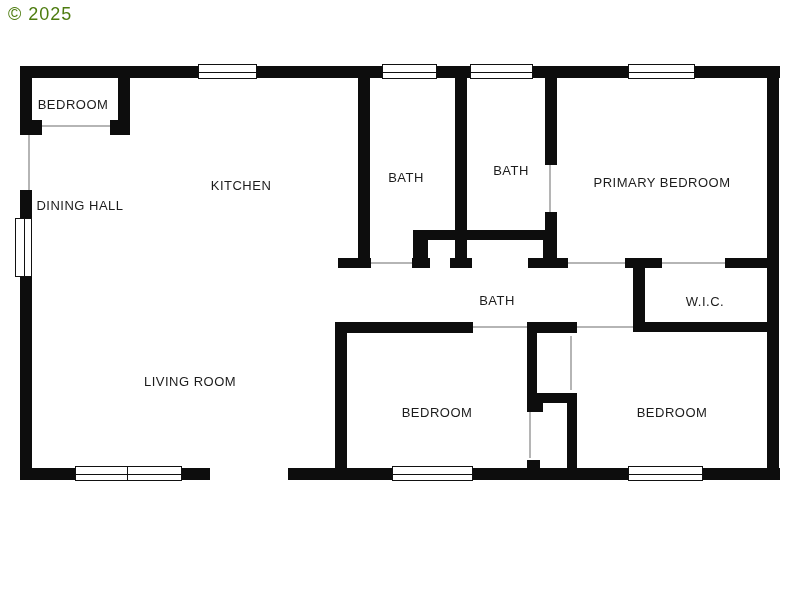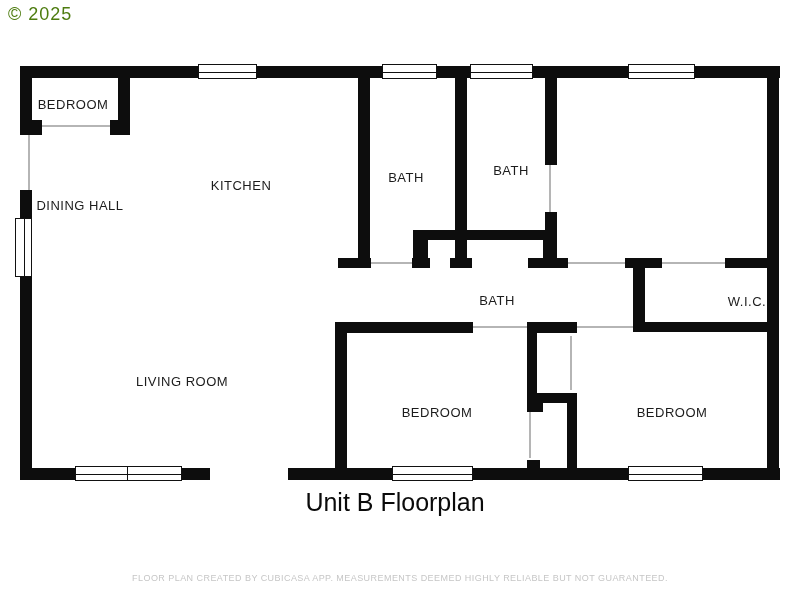--- a/index.html
+++ b/index.html
@@ -94,23 +94,22 @@
   <div class="win win-v" style="left:15px;top:218px;width:17px;height:59px"></div>
   <div class="win win-h" style="left:75px;top:466px;width:53px;height:15px"></div>
   <div class="win win-h" style="left:127px;top:466px;width:55px;height:15px"></div>
   <div class="win win-h" style="left:392px;top:466px;width:81px;height:15px"></div>
   <div class="win win-h" style="left:628px;top:466px;width:75px;height:15px"></div>
 
   <div class="room-label" style="left:73px;top:104px">BEDROOM</div>
   <div class="room-label" style="left:241px;top:185px">KITCHEN</div>
   <div class="room-label" style="left:406px;top:177px">BATH</div>
   <div class="room-label" style="left:511px;top:170px">BATH</div>
+  <div class="room-label" style="left:662px;top:182px">PRIMARY BEDROOM</div>
   <div class="room-label" style="left:80px;top:205px">DINING HALL</div>
   <div class="room-label" style="left:497px;top:300px">BATH</div>
-  <div class="room-label" style="left:747px;top:301px">W.I.C.</div>
-  <div class="room-label" style="left:182px;top:381px">LIVING ROOM</div>
+  <div class="room-label" style="left:705px;top:301px">W.I.C.</div>
+  <div class="room-label" style="left:190px;top:381px">LIVING ROOM</div>
   <div class="room-label" style="left:437px;top:412px">BEDROOM</div>
   <div class="room-label" style="left:672px;top:412px">BEDROOM</div>
 
-  <div class="title">Unit B Floorplan</div>
-  <div class="disclaimer">FLOOR PLAN CREATED BY CUBICASA APP. MEASUREMENTS DEEMED HIGHLY RELIABLE BUT NOT GUARANTEED.</div>
 
 </div>
 
 </body></html>

